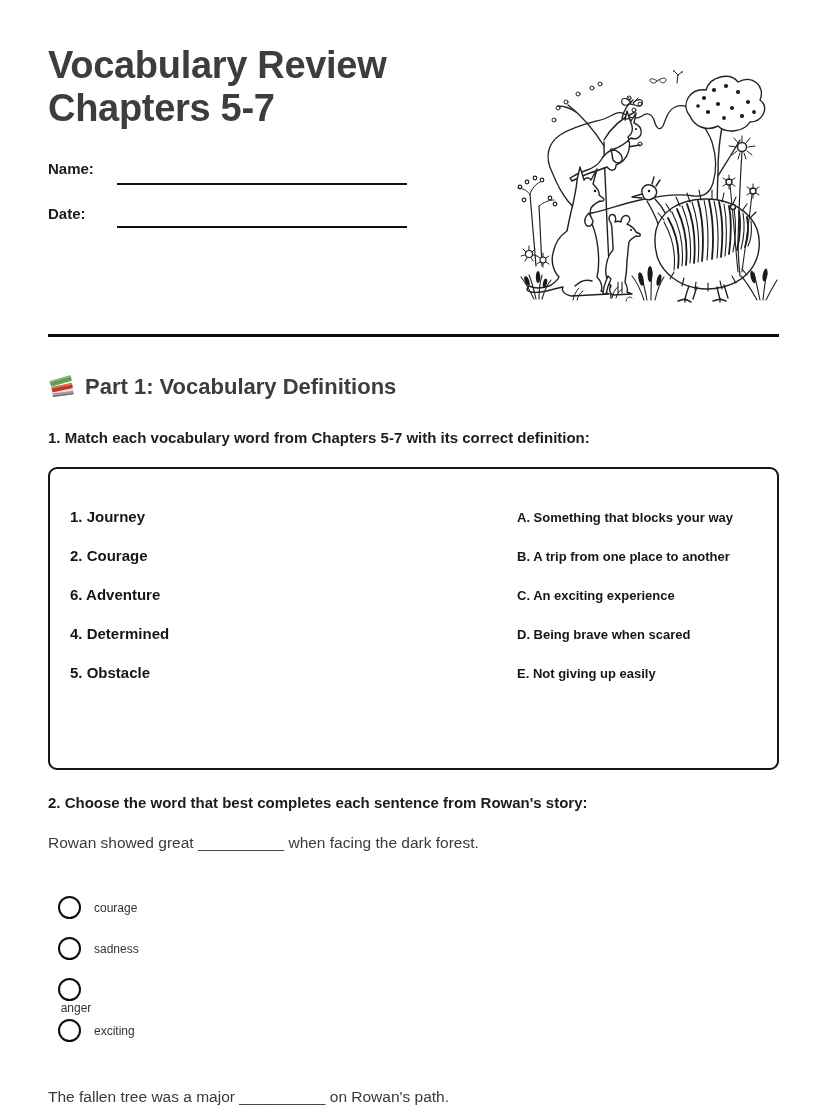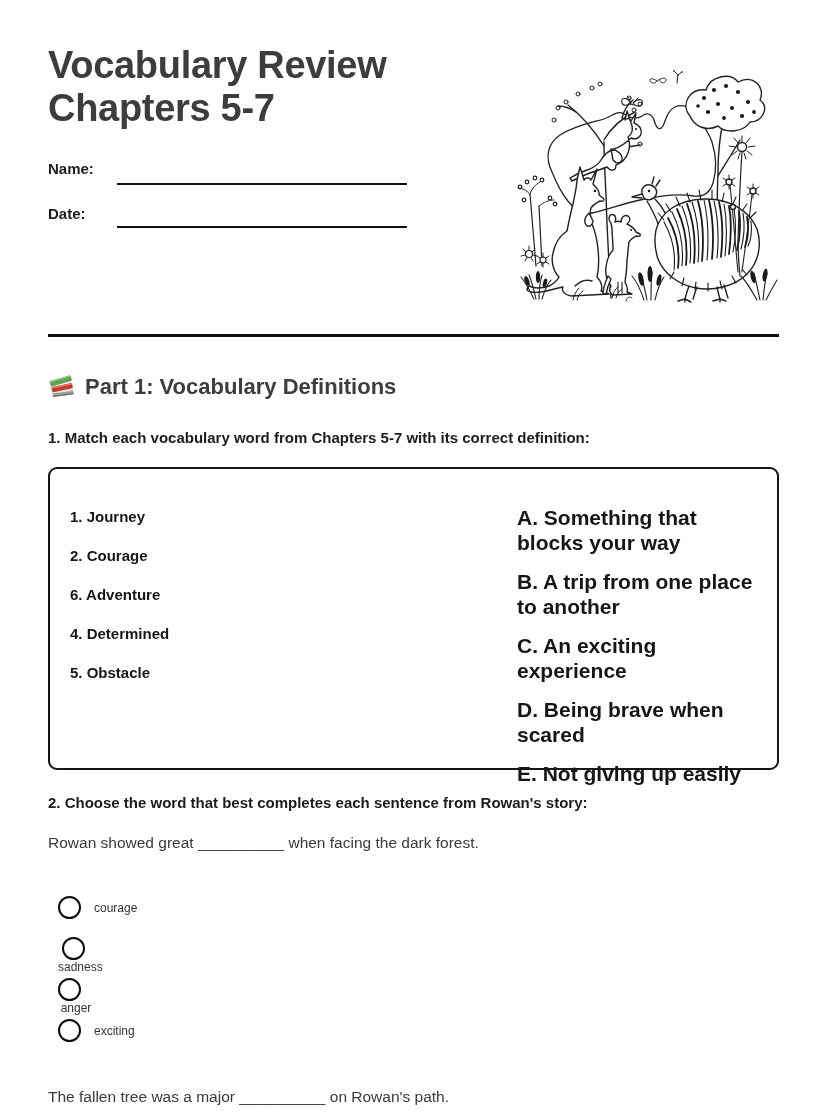--- a/index.html
+++ b/index.html
@@ -19,21 +19,21 @@
   .books-icon { width:28px; height:28px; flex:0 0 auto; }
   .part-heading { font-size:22px; font-weight:bold; color:#3d3d3d; white-space:nowrap; }
   .instruction { font-size:15px; font-weight:bold; color:#1c1c1c; white-space:nowrap; }
   .match-box {
     left:48px; top:467px; width:731px; height:303px; box-sizing:border-box;
     border:2px solid #161616; border-radius:9px; background:#fff;
   }
   .match-words { left:70px; top:505px; }
   .match-word { font-size:15px; font-weight:bold; color:#161616; line-height:24px; margin-bottom:15px; }
   .match-defs { left:517px; top:505px; width:240px; }
-  .match-def { font-size:21px; font-weight:bold; color:#161616; line-height:25px; margin-bottom:14px; }
+  .match-def { font-size:13px; font-weight:bold; color:#161616; line-height:25px; margin-bottom:14px; }
   .sentence { font-size:15.5px; color:#3a3a3a; white-space:nowrap; }
   .radio-row { display:flex; align-items:center; }
   .radio-circle {
     width:19px; height:19px; border:2.5px solid #0d0d0d; border-radius:50%;
     background:#fff; flex:0 0 auto; margin-right:13px; cursor:pointer;
   }
   .option-label { font-size:12px; color:#333; cursor:pointer; }
   .illo { left:514px; top:60px; width:264px; height:245px; }
 </style>
 </head>
@@ -262,21 +262,21 @@
     <div class="match-def">E. Not giving up easily</div>
   </div>
 
   <div class="abs instruction" style="left:48px; top:794px;">2. Choose the word that best completes each sentence from Rowan's story:</div>
   <div class="abs sentence" style="left:48px; top:834px;">Rowan showed great __________ when facing the dark forest.</div>
 
   <div class="abs radio-row" style="left:58px; top:896px;">
     <div class="radio-circle"></div>
     <div class="option-label">courage</div>
   </div>
-  <div class="abs radio-row" style="left:58px; top:937px;flex-direction:column;">
+  <div class="abs radio-row" style="left:58px; top:937px;">
     <div class="radio-circle"></div>
     <div class="option-label">sadness</div>
   </div>
   <div class="abs radio-row" style="left:58px; top:978px;flex-direction:column;">
     <div class="radio-circle"></div>
     <div class="option-label">anger</div>
   </div>
   <div class="abs radio-row" style="left:58px; top:1019px;">
     <div class="radio-circle"></div>
     <div class="option-label">exciting</div>

